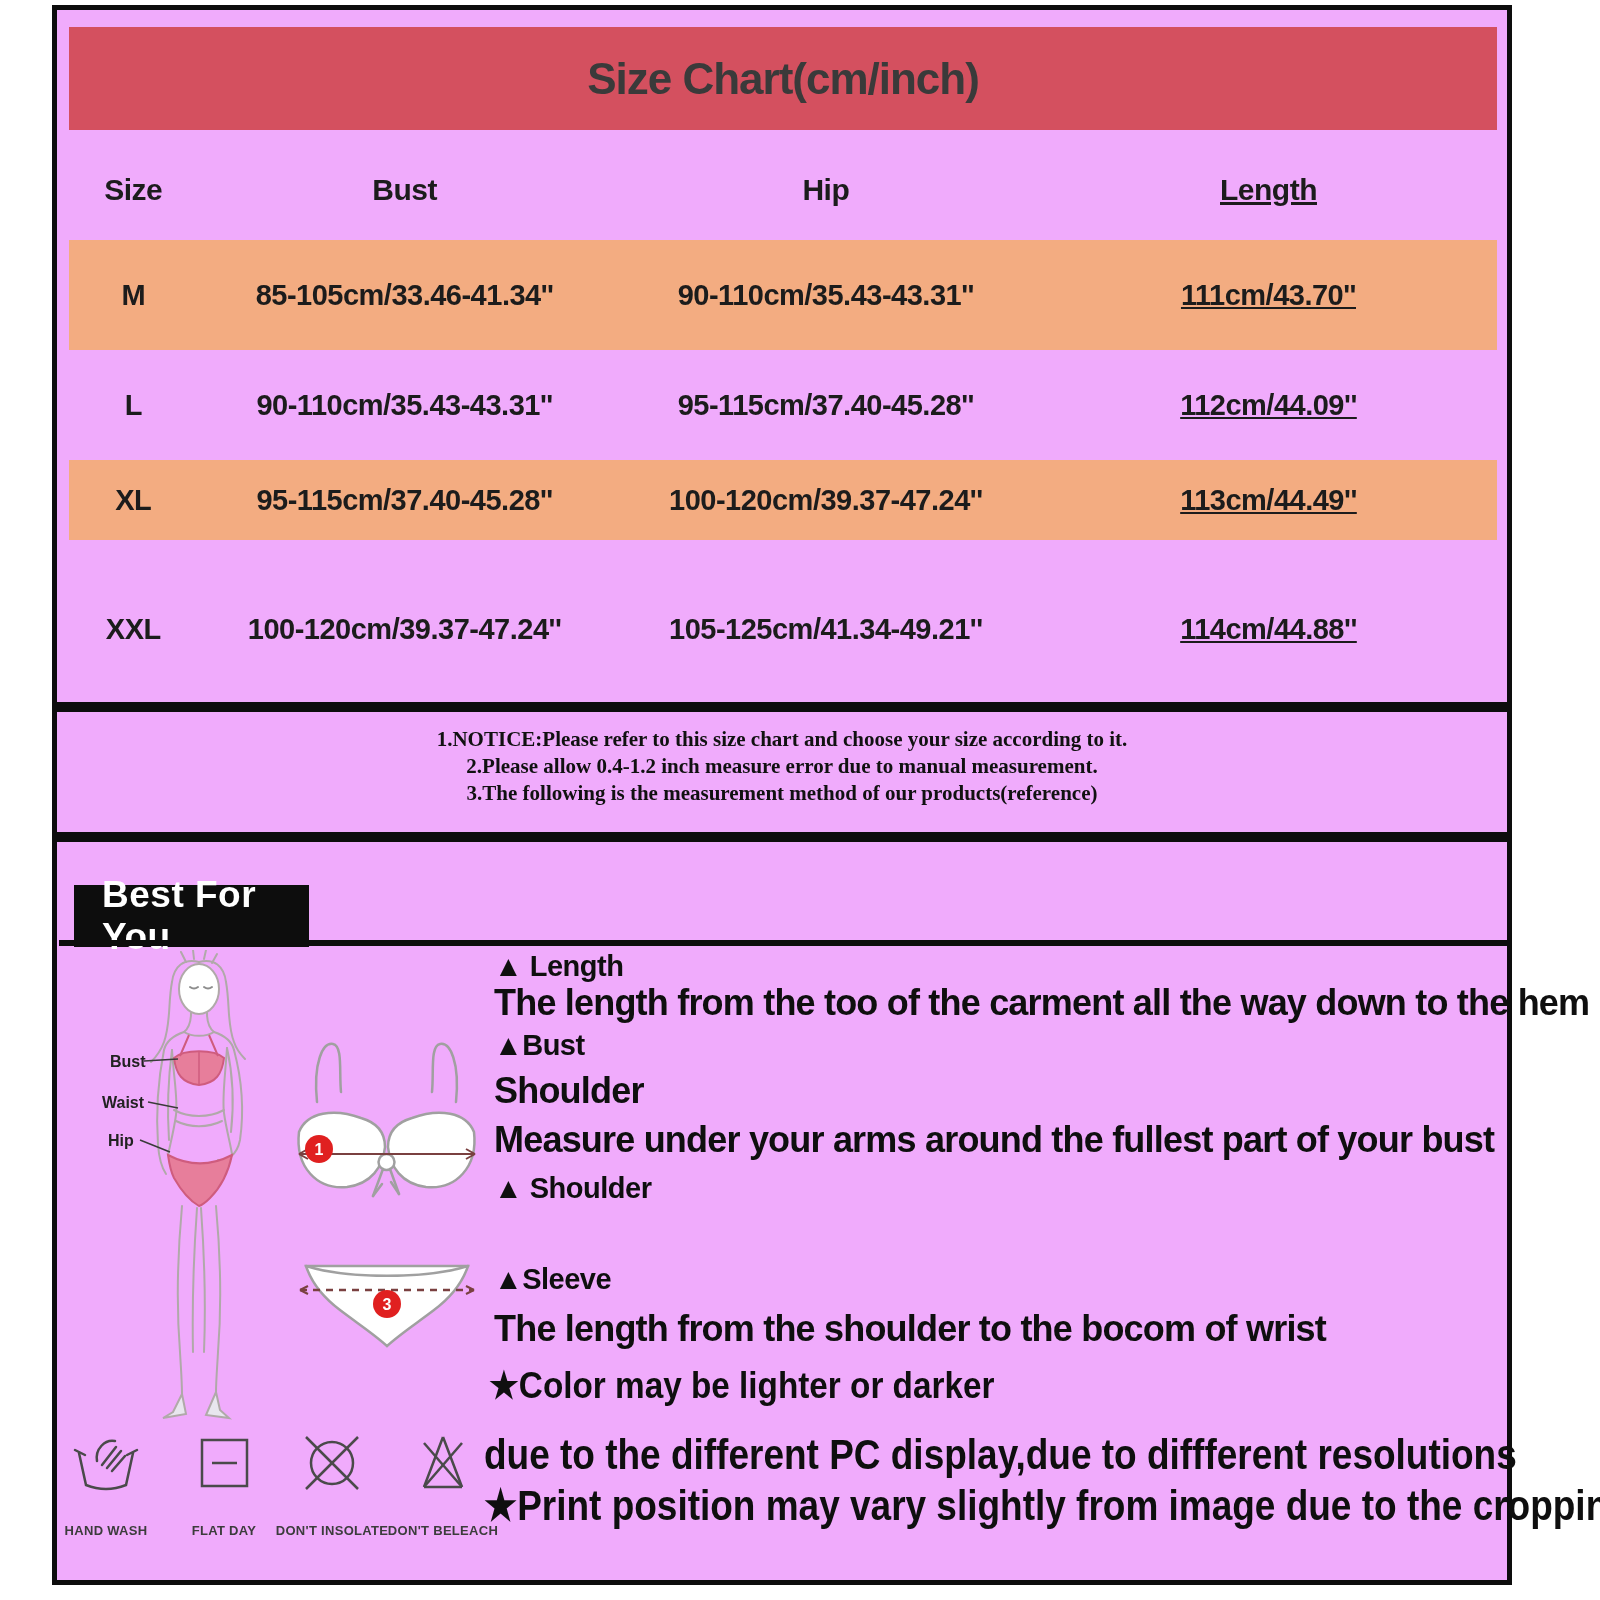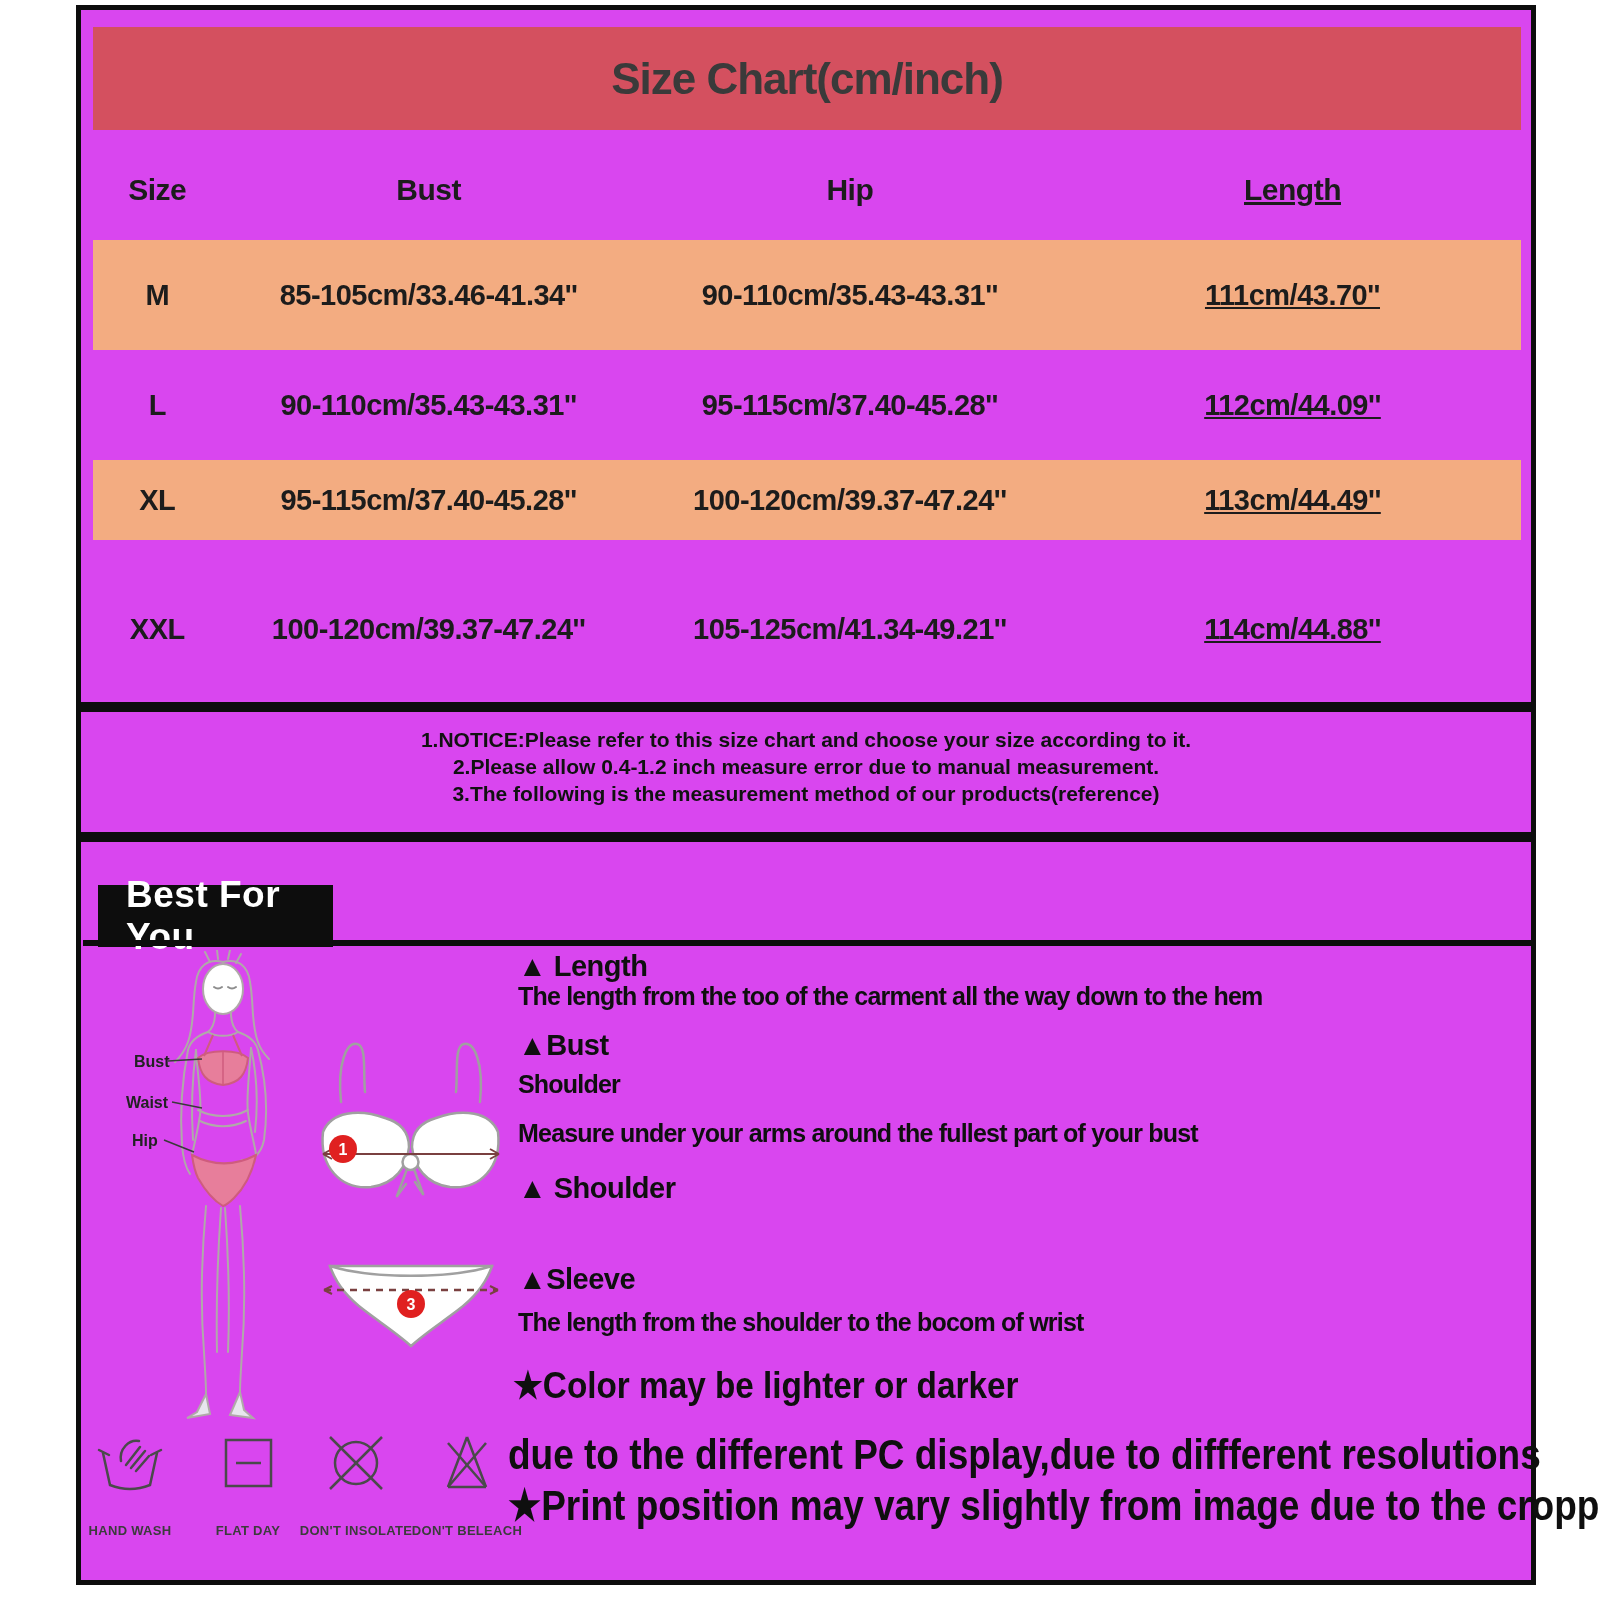--- a/index.html
+++ b/index.html
@@ -1,43 +1,43 @@
 <!DOCTYPE html>
 <html><head>
 <meta charset="utf-8">
 <style>
   html,body{margin:0;padding:0;background:#ffffff;}
   body{width:1600px;height:1600px;position:relative;font-family:"Liberation Sans",sans-serif;overflow:hidden;}
-  .box{position:absolute;left:76px;width:1460px;border:5px solid #0d0d0d;box-sizing:border-box;background:#d946ef;}
+  .box{position:absolute;left:52px;width:1460px;border:5px solid #0d0d0d;box-sizing:border-box;background:#f0abfc;}
   #box-table{top:5px;height:702px;}
   #box-notice{top:707px;height:130px;}
   #box-guide{top:837px;height:748px;}
 
   
   .red-banner{position:absolute;left:12px;top:17px;width:1428px;height:103px;background:#d4505f;
               display:flex;align-items:center;justify-content:center;}
   .red-banner span{font-size:44px;font-weight:bold;color:#3a3a3a;letter-spacing:-1px;}
   .srow{position:absolute;left:12px;width:1428px;display:flex;align-items:center;}
   .srow .c{text-align:center;font-weight:bold;color:#1c1c1c;font-size:29px;letter-spacing:-0.5px;}
   .srow.hdr .c{font-size:30px;}
   .c1{width:9%;}.c2{width:29%;}.c3{width:30%;}.c4{width:32%;text-decoration:underline;}
   .orange{background:#f3ac81;}
 
   
   #box-notice .inner{padding-top:14px;text-align:center;}
-  .nline{font-family:Liberation Sans, sans-serif;font-weight:bold;font-size:21px;line-height:27px;color:#111;}
+  .nline{font-family:Liberation Serif, serif;font-weight:bold;font-size:21px;line-height:27px;color:#111;}
 
   
   .bfy-banner{position:absolute;left:17px;top:43px;width:235px;height:62px;background:#0d0d0d;
               display:flex;align-items:center;padding-left:28px;box-sizing:border-box;}
   .bfy-banner span{color:#fff;font-size:37px;font-weight:bold;letter-spacing:0.5px;}
   .bfy-line{position:absolute;left:2px;top:98px;width:1448px;height:6px;background:#0d0d0d;}
   .gline{position:absolute;white-space:nowrap;color:#0f0f0f;font-weight:bold;}
   .ghead{font-size:29px;letter-spacing:-0.5px;}
-  .gbody{font-size:25px;letter-spacing:-0.8px;}
+  .gbody{font-size:36px;letter-spacing:-0.8px;}
   .gnote1{font-size:37px;transform:scaleX(0.9);transform-origin:0 50%;}
   .gnote2{font-size:43px;transform:scaleX(0.86);transform-origin:0 50%;}
   .figure-svg,.bra-svg,.briefs-svg{position:absolute;}
   .care{position:absolute;width:120px;text-align:center;}
   .care svg{display:inline-block;}
   .care .lbl{margin-top:20px;font-size:13px;font-weight:bold;color:#3c3c3c;letter-spacing:0.3px;white-space:nowrap;}
 </style>
 </head>
 <body>
 

